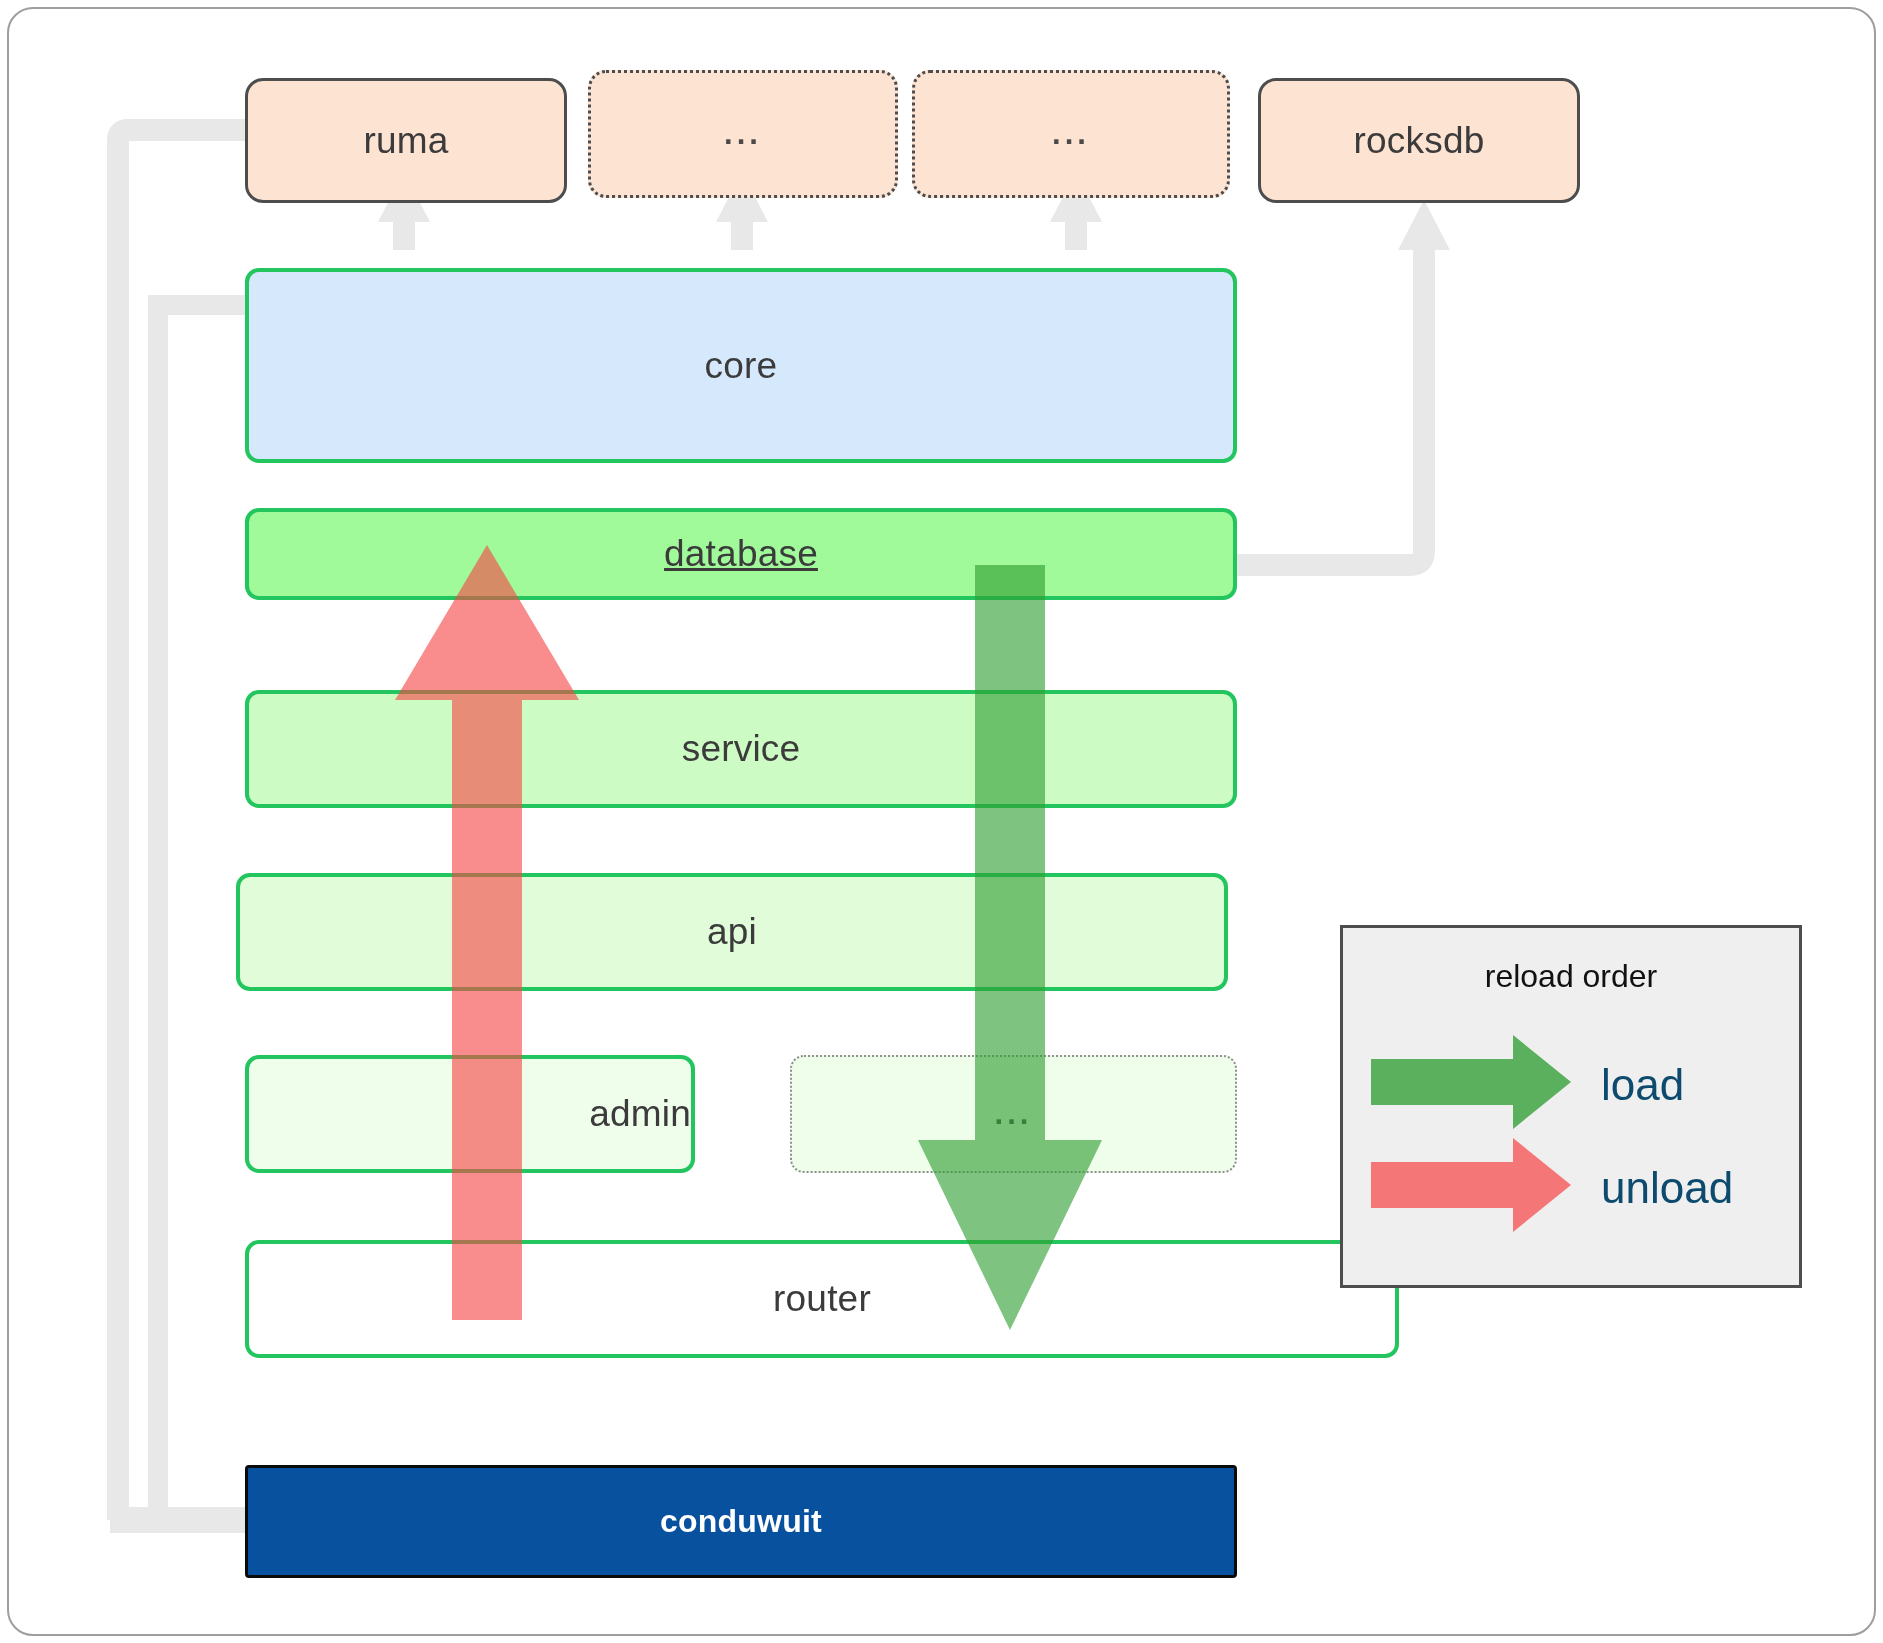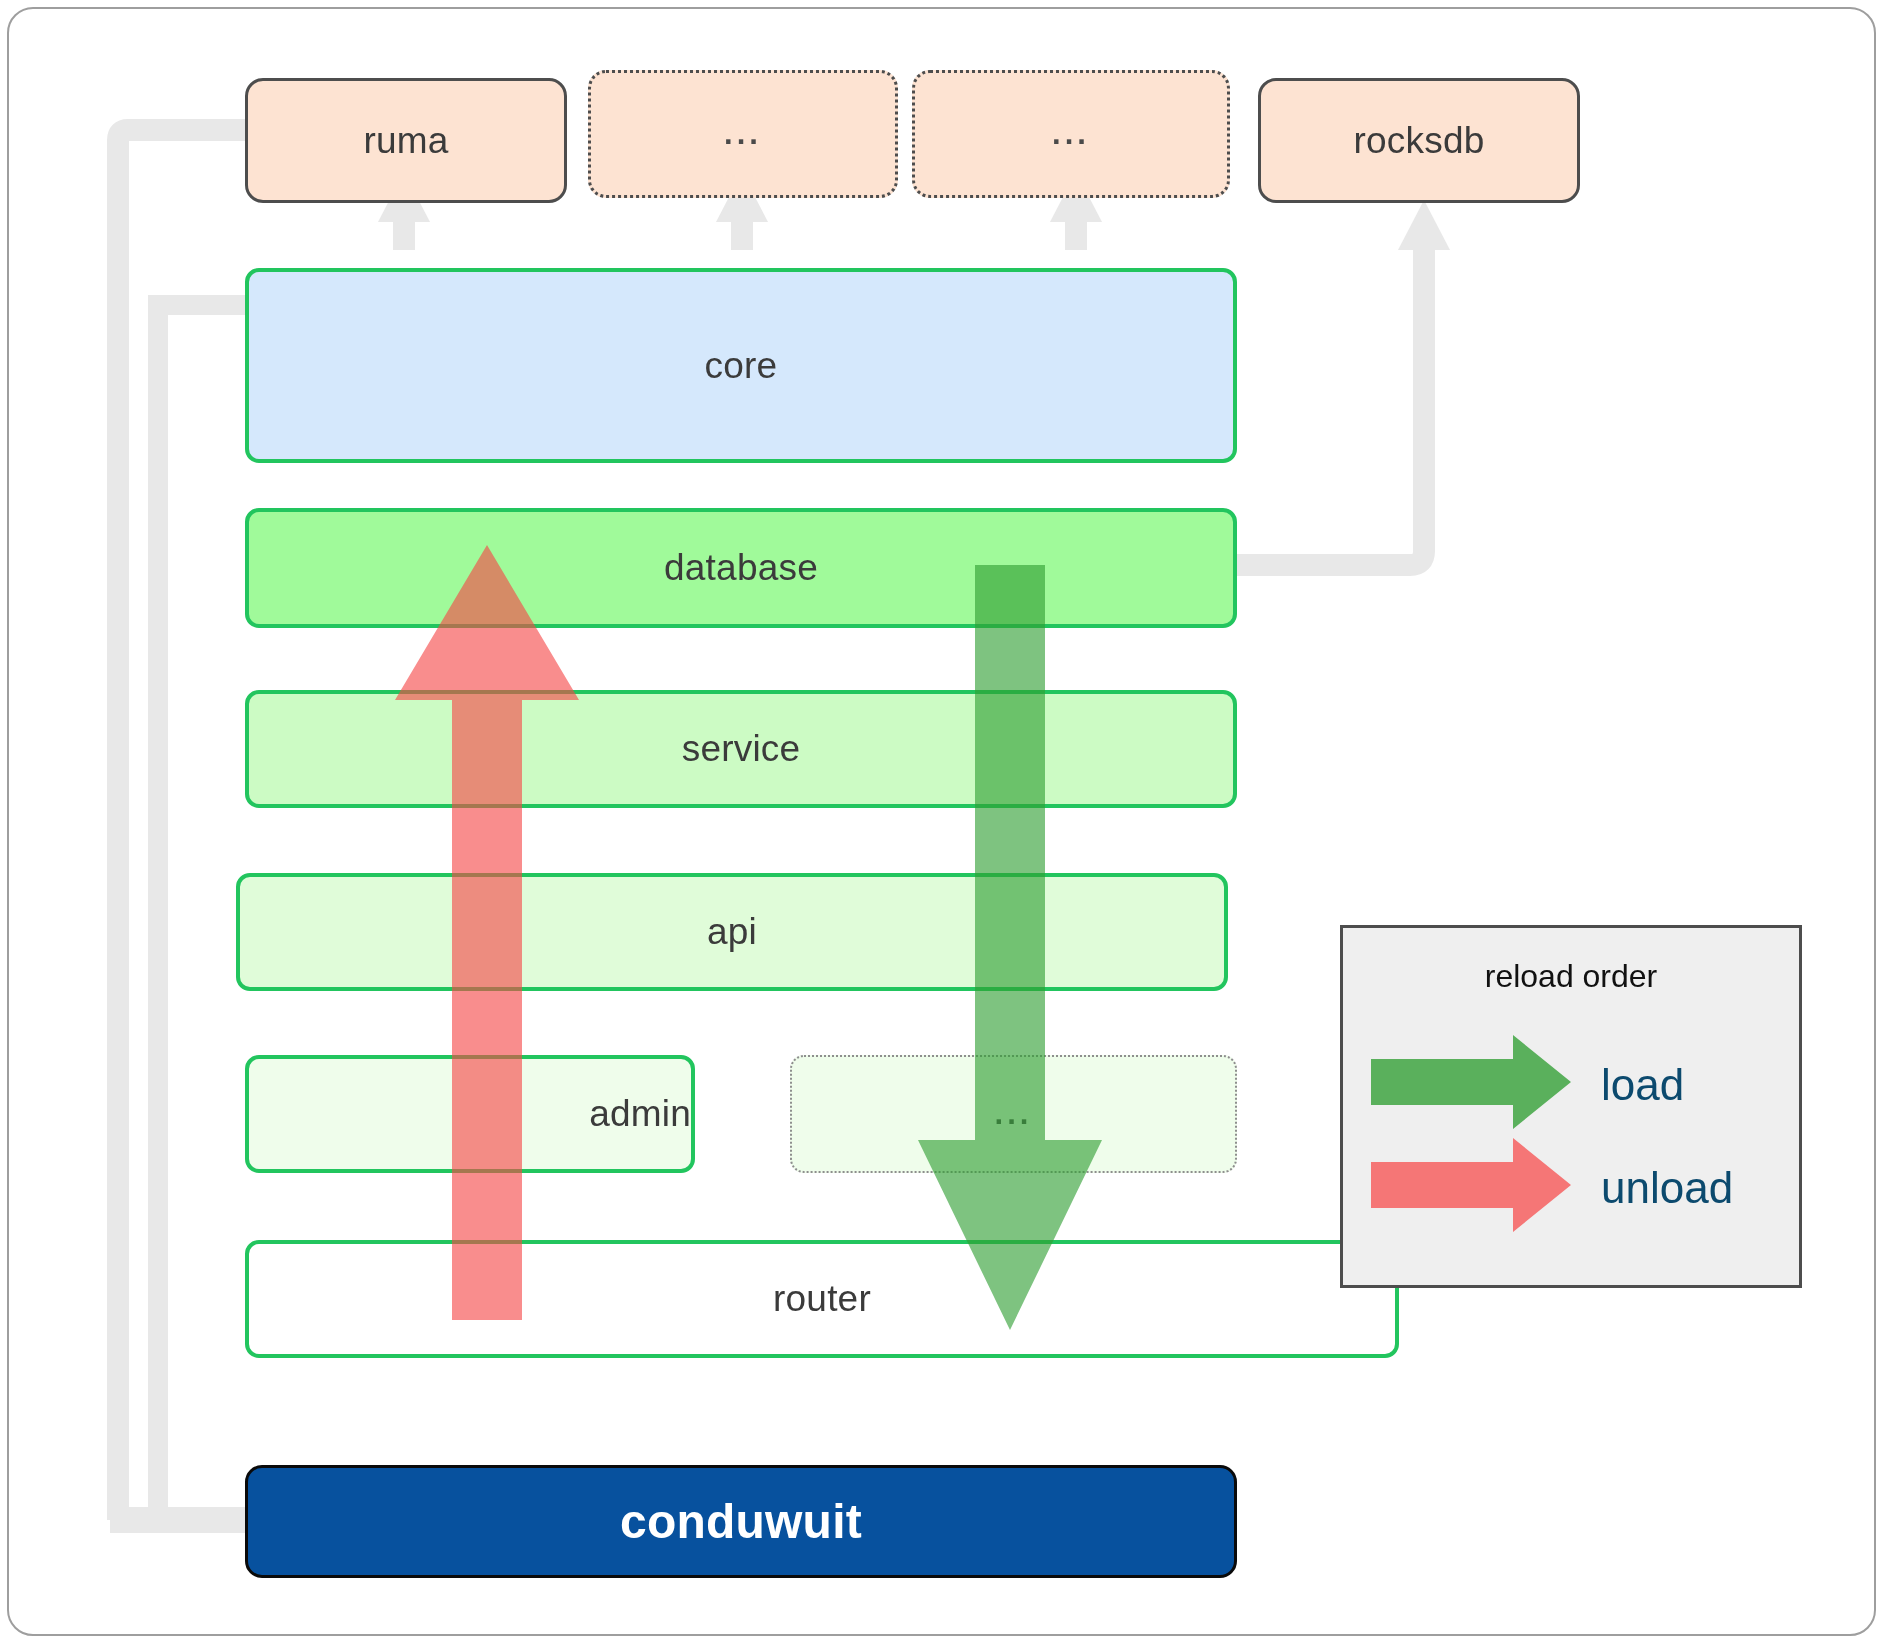--- a/index.html
+++ b/index.html
@@ -94,21 +94,21 @@
   </div>
 
   <div class="node dep" style="left:1258px;top:78px;width:322px;height:125px;">
     <span class="lbl">rocksdb</span>
   </div>
 
   <div class="node layer" style="left:245px;top:268px;width:992px;height:195px;background:#d5e8fc;">
     <span class="lbl">core</span>
   </div>
 
-  <div class="node layer" style="left:245px;top:508px;width:992px;height:120px;background:#a0fa9a;">
+  <div class="node layer" style="left:245px;top:508px;width:992px;height:92px;background:#a0fa9a;text-decoration:underline;">
     <span class="lbl">database</span>
   </div>
 
   <div class="node layer" style="left:245px;top:690px;width:992px;height:118px;background:#ccfbc4;">
     <span class="lbl">service</span>
   </div>
 
   <div class="node layer" style="left:236px;top:873px;width:992px;height:118px;background:#e0fcd9;">
     <span class="lbl">api</span>
   </div>
@@ -118,21 +118,21 @@
   </div>
 
   <div class="node" style="left:790px;top:1055px;width:447px;height:118px;background:#effdeb;border:2px dotted #8e8e8e;">
     <span class="lbl ellipsis">...</span>
   </div>
 
   <div class="node layer" style="left:245px;top:1240px;width:1154px;height:118px;background:#ffffff;">
     <span class="lbl">router</span>
   </div>
 
-  <div class="node" style="left:245px;top:1465px;width:992px;height:113px;background:#07519e;border:3px solid #0a0a0a;border-radius:17px;color:#ffffff;font-size:48px;font-weight:bold;">
+  <div class="node" style="left:245px;top:1465px;width:992px;height:113px;background:#07519e;border:3px solid #0a0a0a;border-radius:4px;color:#ffffff;font-size:32px;font-weight:bold;">
     <span class="lbl">conduwuit</span>
   </div>
 
   <svg class="svglayer" viewBox="0 0 1883 1643">
 
     <g opacity="0.62">
       <polygon points="452,1320 452,700 395,700 487,545 579,700 522,700 522,1320" fill="#f64747"></polygon>
     </g>
 
     <g opacity="0.62">

